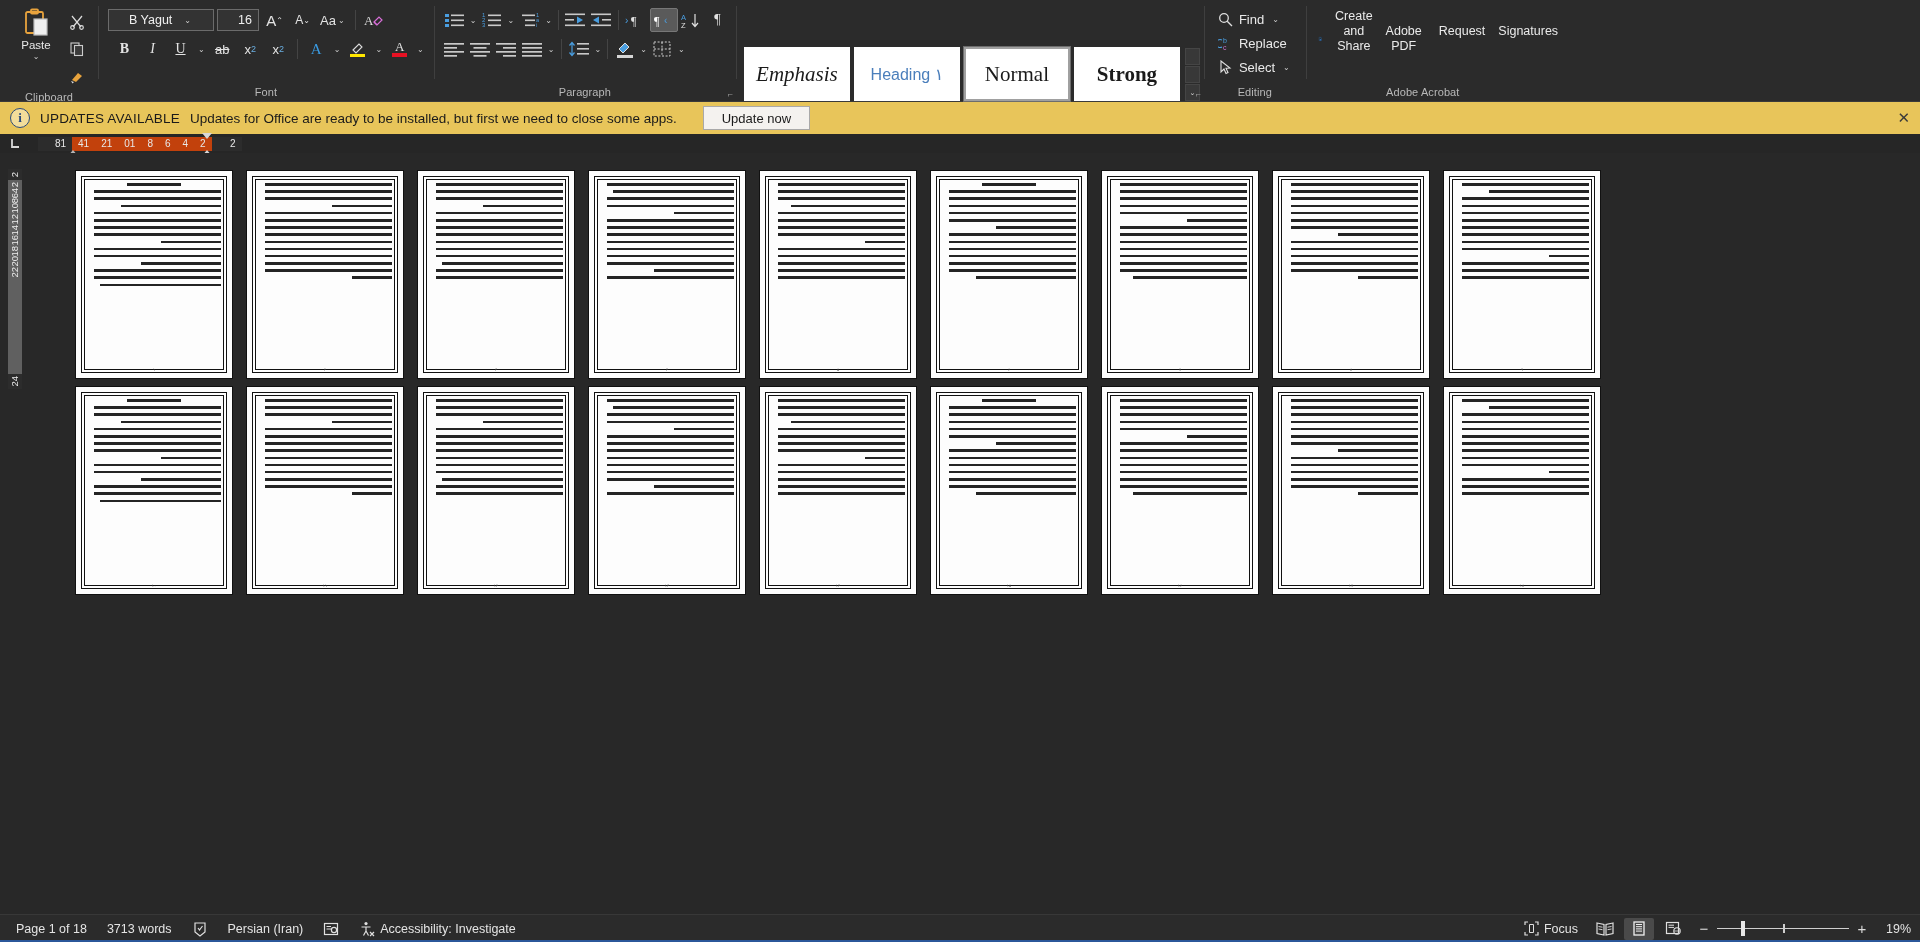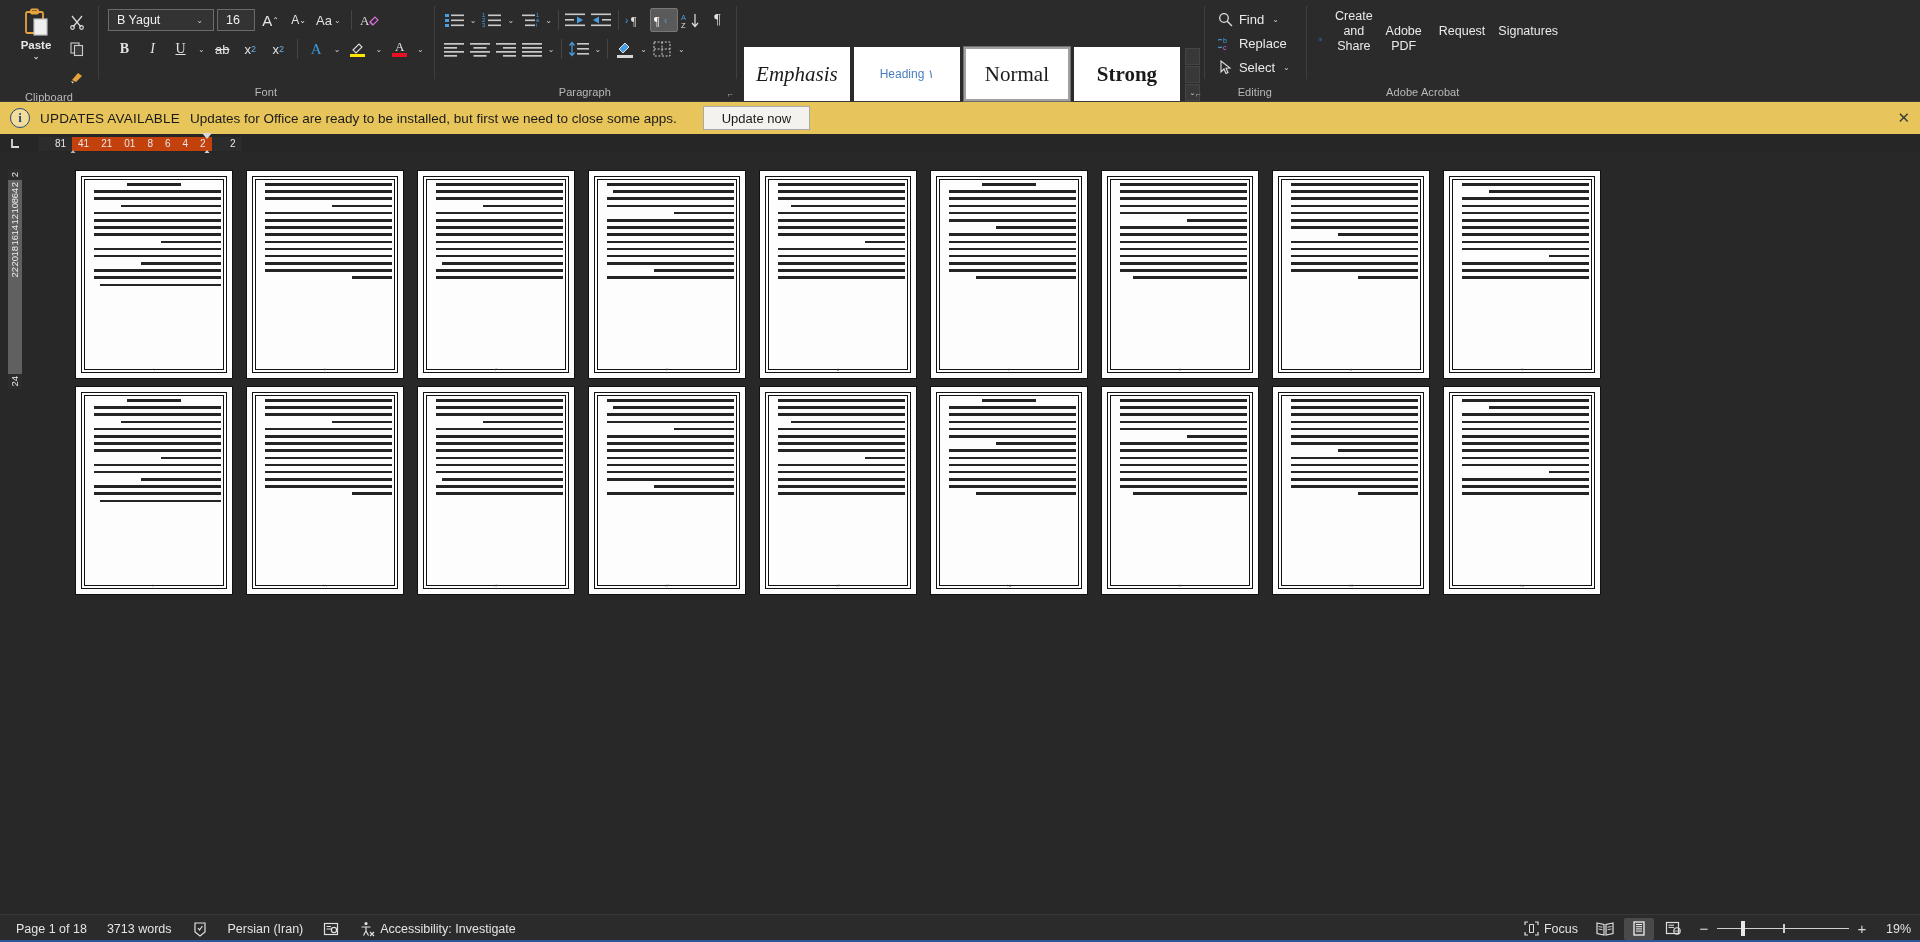--- a/index.html
+++ b/index.html
@@ -22,32 +22,32 @@
     content:""; position:absolute; left:0; top:6px; bottom:22px; width:1px; background:#3f3f3f;
   }
   .rgroup-body { display:flex; align-items:flex-start; padding:3px 6px 0 6px; flex:1; }
   .rgroup-label {
     font-size:11px; color:#b9b9b9; text-align:center; height:18px; line-height:18px;
     letter-spacing:.1px;
   }
   .grp-dialog { position:absolute; right:3px; bottom:2px; font-size:9px; color:#9a9a9a; }
 
   
-  .clipboard-body { display:flex; align-items:flex-start; gap:2px; padding:4px 8px 0 10px;font-weight:bold; }
+  .clipboard-body { display:flex; align-items:flex-start; gap:2px; padding:4px 8px 0 10px; }
   .paste-btn { width:52px; display:flex; flex-direction:column; align-items:center; gap:1px; padding-top:2px; cursor:pointer; }
   .paste-label { font-size:11.5px; color:#e8e8e8; }
   .mini-col { display:flex; flex-direction:column; gap:3px; padding-top:4px; }
   .mini-btn { width:26px; height:24px; display:flex; align-items:center; justify-content:center; cursor:pointer; border-radius:2px;}
 
   
   .font-body { display:flex; flex-direction:column; gap:5px; padding:6px 8px 0 10px; }
   .font-row { display:flex; align-items:center; gap:3px; }
   .fontname-box, .fontsize-box {
     height:22px; background:#333; border:1px solid #6b6b6b; color:#f0f0f0;
-    font-size:12.5px; display:flex; align-items:center; padding:0 8px; cursor:text;
+    font-size:12.5px; display:flex; align-items:center; padding:0 20px; cursor:text;
   }
   .fontname-box { width:106px; justify-content:space-between; }
   .fontsize-box { width:38px; }
   .ic-btn {
     height:24px; min-width:25px; display:flex; align-items:center; justify-content:center;
     cursor:pointer; border-radius:2px; color:#e3e3e3; font-size:13px; padding:0 2px;
   }
   .ic-btn.active { background:#5a5a5a; border:1px solid #777; }
   .caret { font-size:8px; color:#cfcfcf; padding:0 2px; cursor:pointer; }
   .vsep { width:1px; height:20px; background:#444; margin:0 3px; }
@@ -58,21 +58,21 @@
 
   
   .styles-body { display:flex; align-items:flex-end; padding:6px 4px 0 8px; gap:4px; }
   .style-tile {
     width:106px; height:54px; background:#fff; color:#1a1a1a;
     display:flex; align-items:center; justify-content:center; cursor:pointer;
     font-size:21px; border:2px solid transparent; overflow:hidden; white-space:nowrap;
   }
   .style-tile.sel { border:2px solid #a0a0a0; outline:1px solid #6d6d6d; }
   .style-emphasis { font-family:"Liberation Serif", serif; font-style:italic; }
-  .style-heading  { font-family:"Liberation Sans", sans-serif; color:#4a7ebb; font-size:12px; }
+  .style-heading  { font-family:"Liberation Sans", sans-serif; color:#4a7ebb; font-size:16px; }
   .style-normal   { font-family:"Liberation Serif", serif; }
   .style-strong   { font-family:"Liberation Serif", serif; font-weight:bold; }
   .gallery-scroll { display:flex; flex-direction:column; gap:1px; margin-left:1px; }
   .gal-btn { width:15px; height:17px; background:#383838; border:1px solid #454545;
              display:flex; align-items:center; justify-content:center; font-size:7px; color:#ddd; cursor:pointer; }
 
   
   .editing-body { display:flex; flex-direction:column; gap:1px; padding:6px 10px 0 10px; }
   .edit-item { display:flex; align-items:center; gap:6px; height:23px; cursor:pointer; padding:0 4px; border-radius:2px; font-size:13px; color:#eaeaea; }
 

